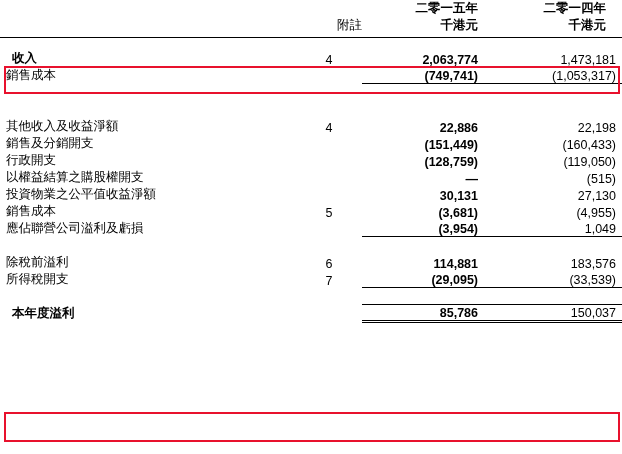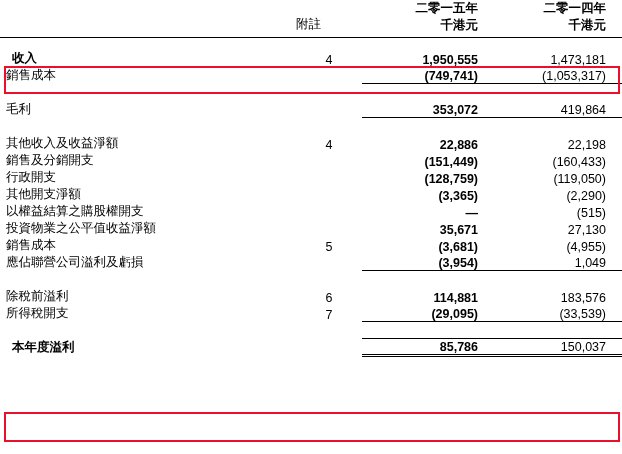--- a/index.html
+++ b/index.html
@@ -43,41 +43,40 @@
   }
   .note {
     text-align: center;
   }
   .num {
     text-align: right;
     padding-right: 16px;
     white-space: nowrap;
     font-variant-numeric: tabular-nums;
   }
-  .num.y2 { padding-right: 16px; }
+  .num.y2 { padding-right: 6px; }
   .bold { font-weight: bold; padding-left: 12px; }
   .row-h { height: 16.5px; }
   .spacer-sm { height: 12px; }
   .spacer-md { height: 17px; }
 
   
   .hdr-cell {
     text-align: right;
     padding-right: 16px;
     font-weight: bold;
     white-space: nowrap;
     line-height: 17px;
   }
   .hdr-cell.y2 { }
   .hdr-note {
-    text-align: left;
+    text-align: right;
     font-weight: normal;
     vertical-align: bottom;
     line-height: 17px;
-    font-family: Liberation Mono, monospace;
   }
   .hdr-rule td {
     border-bottom: 1.6px solid #000;
     height: 3px;
   }
   .botline .num {
     border-bottom: 1px solid #000;
   }
   
   .dbl .num {
@@ -133,40 +132,34 @@
       <tr class="hdr-rule">
         <td colspan="4"></td>
       </tr>
       <tr class="spacer-sm">
           <td colspan="4"></td>
         </tr>
 
       <tr class="row-h">
         <td class="lbl bold">收入</td>
         <td class="note">4</td>
-        <td class="num bold">1,950,555</td>
+        <td class="num bold">2,063,774</td>
         <td class="num y2">1,473,181</td>
       </tr>
 
       <tr class="row-h botline">
         <td class="lbl">銷售成本</td>
         <td class="note"></td>
         <td class="num bold">(749,741)</td>
         <td class="num y2">(1,053,317)</td>
       </tr>
       <tr class="spacer-md">
           <td colspan="4"></td>
         </tr>
 
-      <tr class="row-h botline">
-        <td class="lbl">毛利</td>
-        <td class="note"></td>
-        <td class="num bold">353,072</td>
-        <td class="num y2">419,864</td>
-      </tr>
       <tr class="spacer-md">
           <td colspan="4"></td>
         </tr>
 
       <tr class="row-h">
         <td class="lbl">其他收入及收益淨額</td>
         <td class="note">4</td>
         <td class="num bold">22,886</td>
         <td class="num y2">22,198</td>
       </tr>
@@ -178,38 +171,32 @@
         <td class="num y2">(160,433)</td>
       </tr>
 
       <tr class="row-h">
         <td class="lbl">行政開支</td>
         <td class="note"></td>
         <td class="num bold">(128,759)</td>
         <td class="num y2">(119,050)</td>
       </tr>
 
-      <tr class="row-h">
-        <td class="lbl">其他開支淨額</td>
-        <td class="note"></td>
-        <td class="num bold">(3,365)</td>
-        <td class="num y2">(2,290)</td>
-      </tr>
 
       <tr class="row-h">
         <td class="lbl">以權益結算之購股權開支</td>
         <td class="note"></td>
         <td class="num bold">—</td>
         <td class="num y2">(515)</td>
       </tr>
 
       <tr class="row-h">
         <td class="lbl">投資物業之公平值收益淨額</td>
         <td class="note"></td>
-        <td class="num bold">35,671</td>
+        <td class="num bold">30,131</td>
         <td class="num y2">27,130</td>
       </tr>
 
       <tr class="row-h">
         <td class="lbl">銷售成本</td>
         <td class="note">5</td>
         <td class="num bold">(3,681)</td>
         <td class="num y2">(4,955)</td>
       </tr>
 

